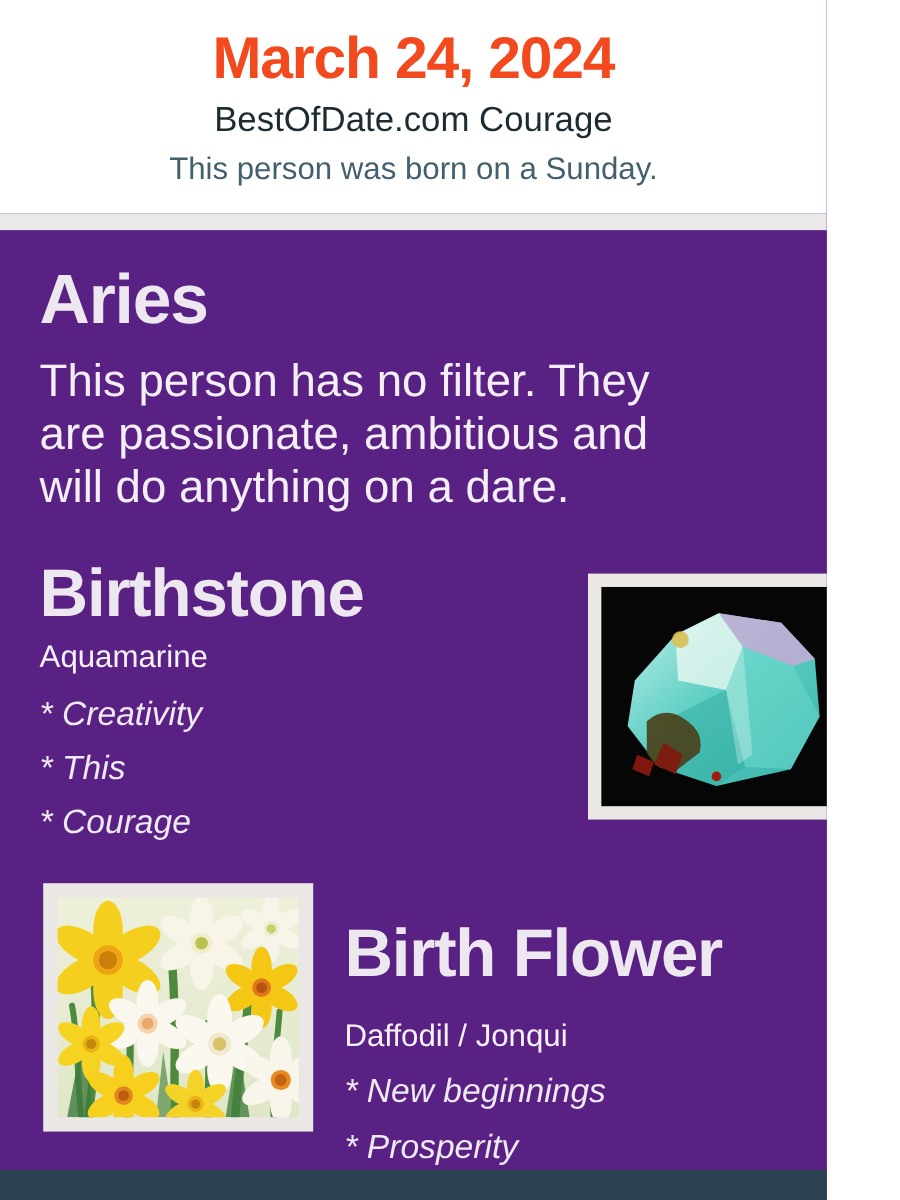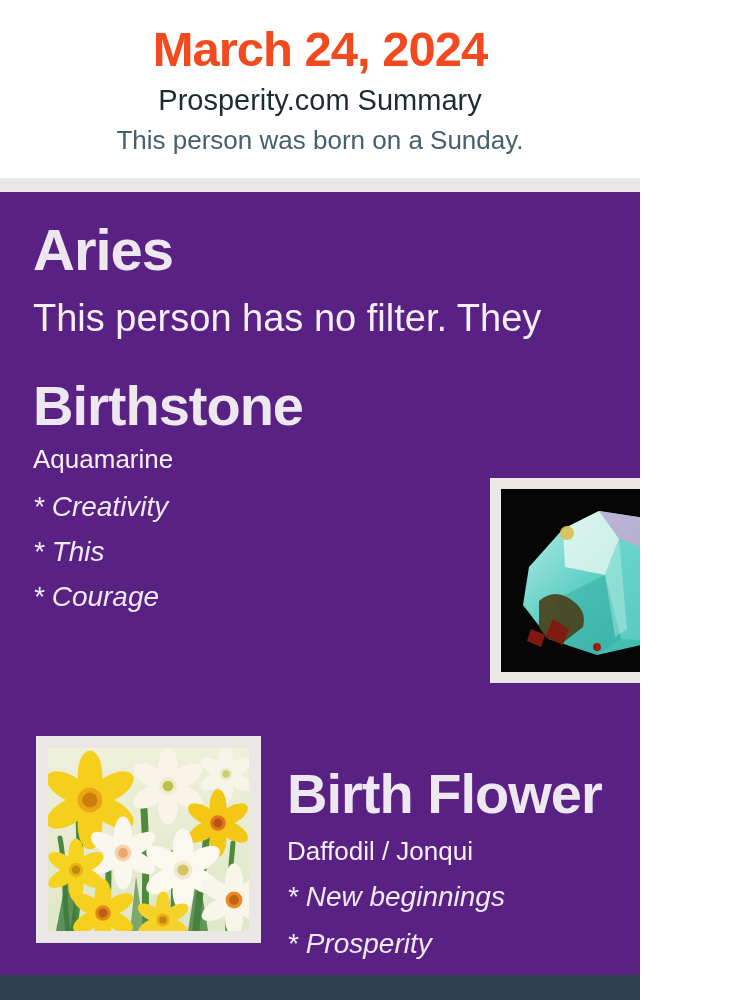--- a/index.html
+++ b/index.html
@@ -3,21 +3,21 @@
 <meta charset="utf-8">
 <style>
   html, body { margin: 0; padding: 0; }
   body {
     width: 750px; height: 1000px;
     font-family: "Liberation Sans", sans-serif;
     -webkit-font-smoothing: antialiased;
   }
   .page {
     position: relative;
-    width: 640px; height: 1000px;
+    width: 689px; height: 1000px;
     overflow: hidden;
     display: flex; flex-direction: column;
     background: #5a2184;
   }
 
   
   .header {
     height: 178px; background: #ffffff;
     text-align: center; padding-top: 24px;
     box-sizing: border-box; flex: 0 0 auto;
@@ -76,46 +76,48 @@
   .stone-frame {
     left: 490px; top: 286px; width: 224px; height: 205px; padding: 11px;
   }
   .flower-frame {
     left: 36px; top: 544px; width: 225px; height: 207px; padding: 12px;
   }
   .photo-frame svg { display: block; width: 100%; height: 100%; }
 
   
   .flower-text { position: absolute; left: 287px; top: 572px; }
-  .flower-text .item-name { margin-top: 4px; }
+  .flower-text .item-name { margin-top: 16px; }
   .flower-text ul.traits { margin-top: 8px; }
   .flower-text ul.traits li { margin-bottom: 17px; }
 
   
   .footer-bar { height: 25px; background: #2b4050; flex: 0 0 auto; }
 </style>
 </head>
 <body>
 
 <div class="page">
 
   <header class="header">
     <h1 class="date">March 24, 2024</h1>
-    <div class="site-summary">Prosperity.com Summary</div>
+    <div class="site-summary">BestOfDate.com Courage</div>
     <div class="born-line">This person was born on a Sunday.</div>
   </header>
 
   <div class="divider-strip"></div>
 
   <section class="purple">
 
     <h2 class="zodiac-sign">Aries</h2>
 
     <p class="zodiac-desc">
       <span class="line">This person has no filter. They</span>
+      <span class="line">are passionate, ambitious and</span>
+      <span class="line">will do anything on a dare.</span>
     </p>
 
     <h2 class="section-heading birthstone-heading">Birthstone</h2>
     <div class="item-name">Aquamarine</div>
     <ul class="traits">
       <li>* Creativity</li>
       <li>* This</li>
       <li>* Courage</li>
     </ul>
 

